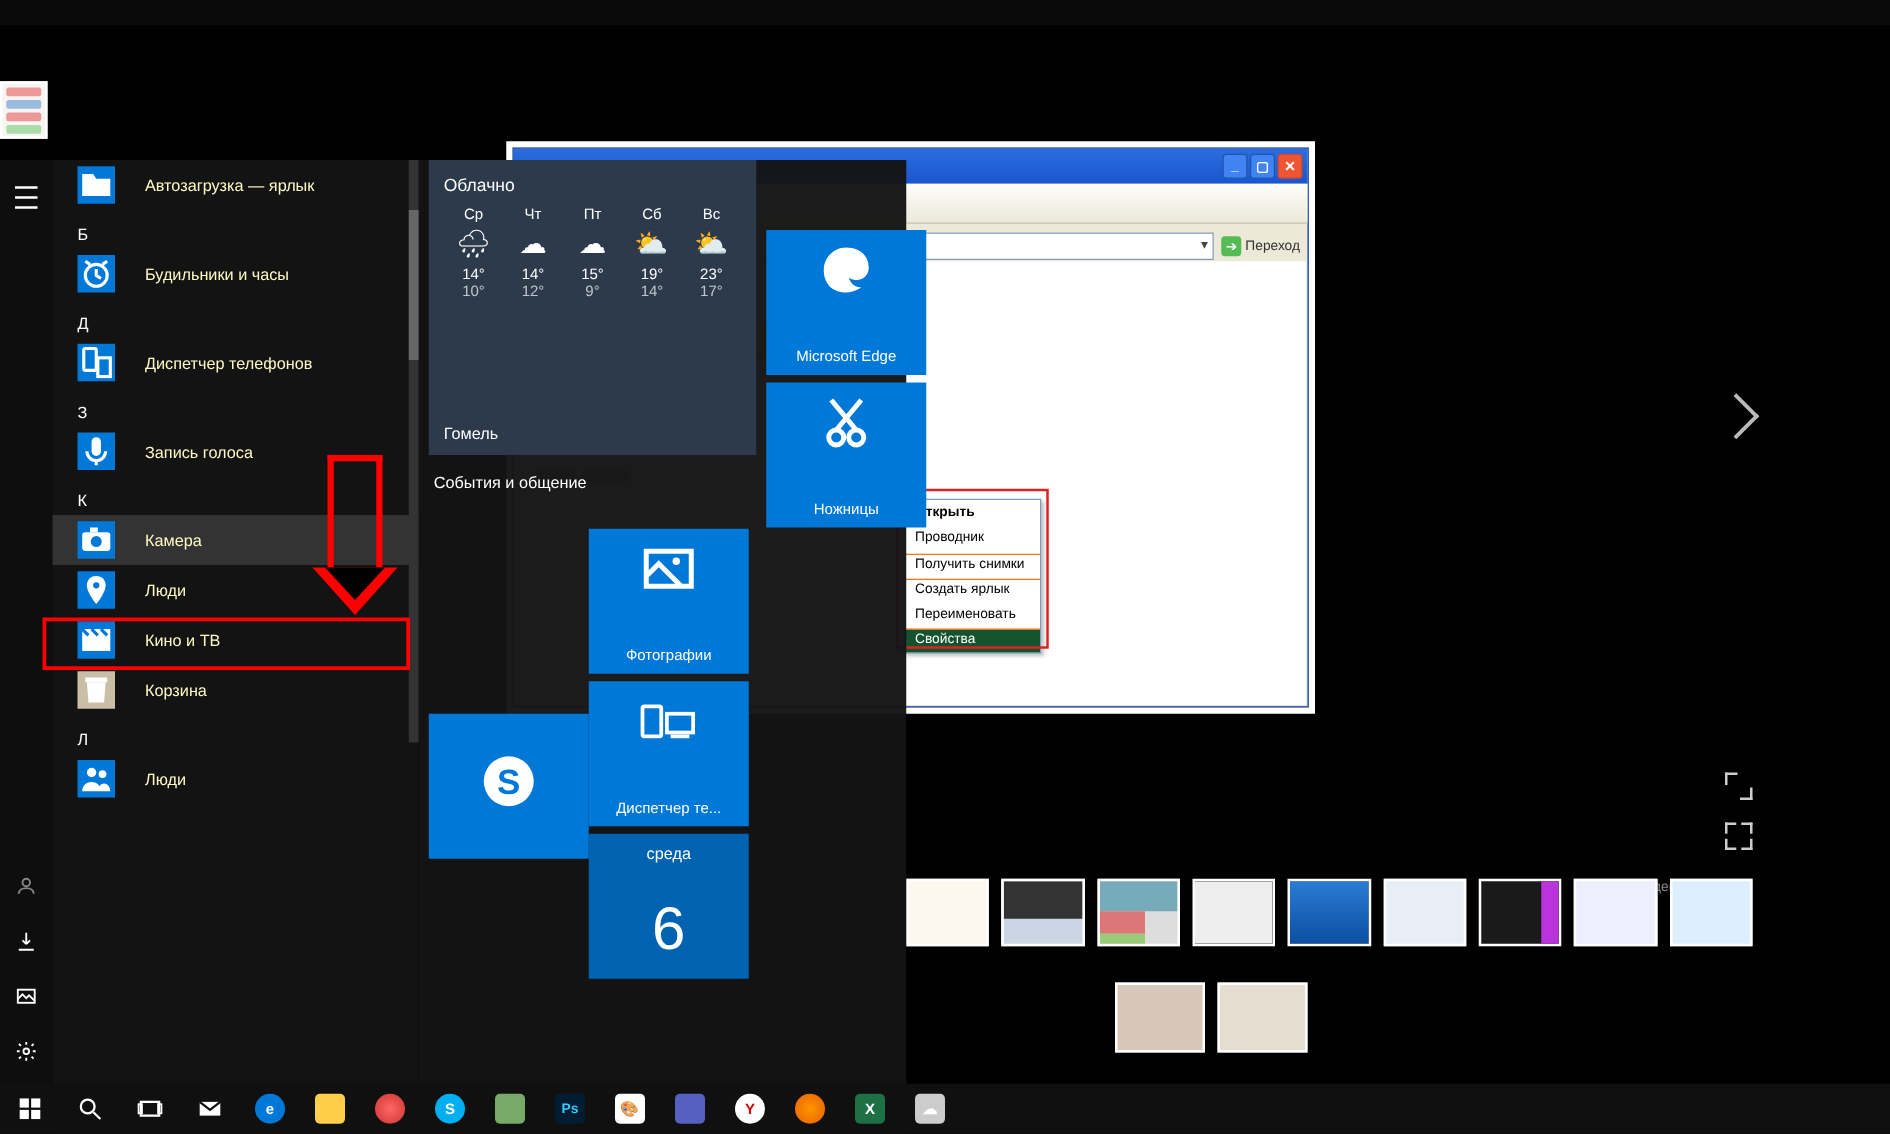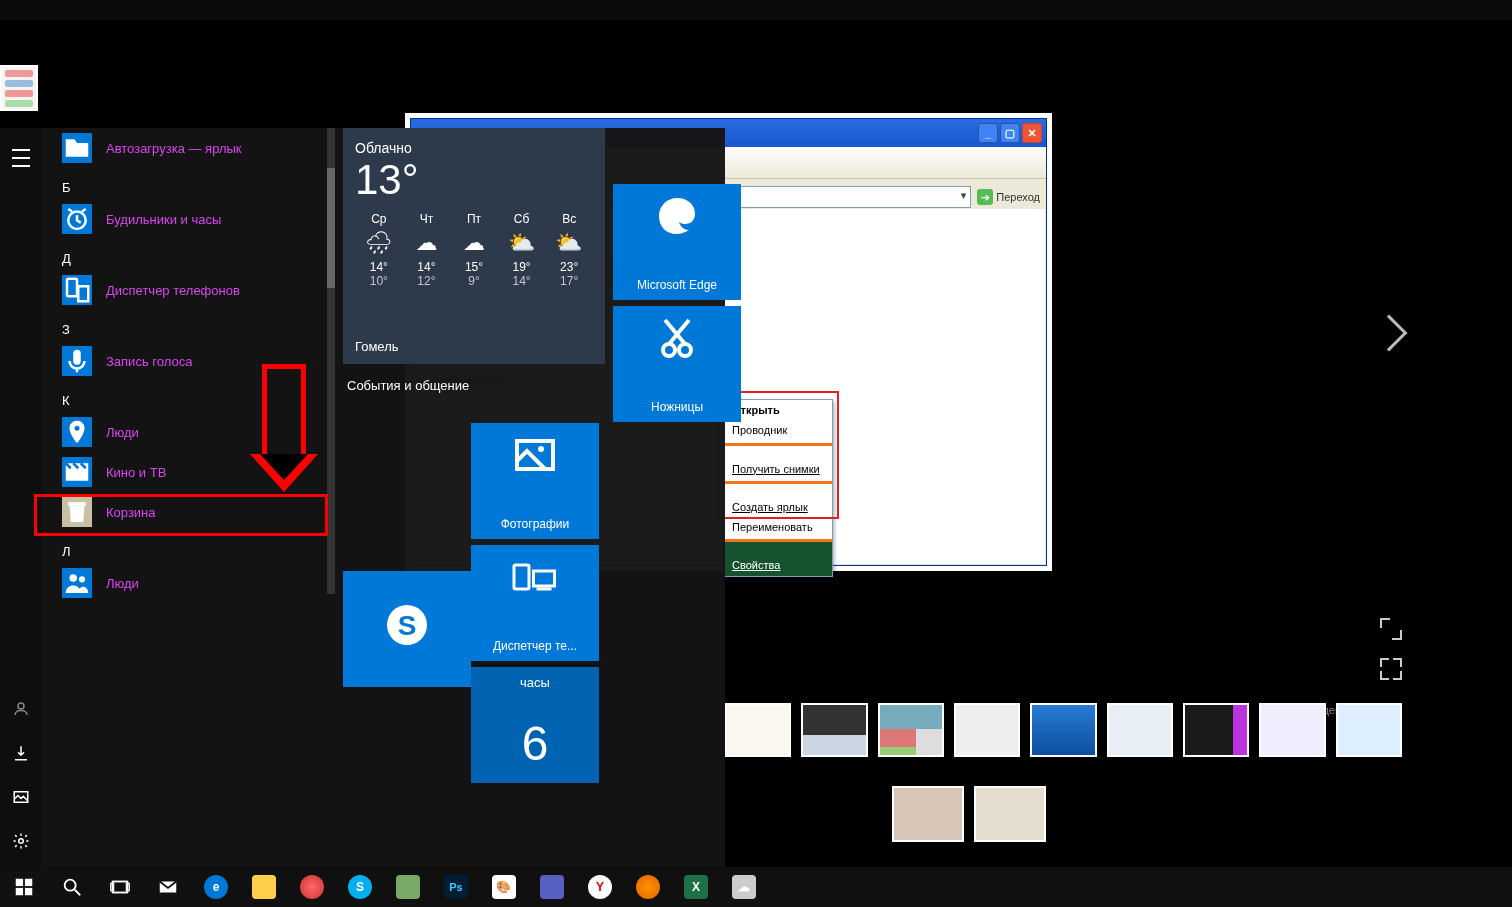--- a/index.html
+++ b/index.html
@@ -45,36 +45,36 @@
 .win-address .go-btn { color:#333; font-size:11px; display:flex; align-items:center; gap:3px; }
 .go-arrow{ width:16px; height:16px; background:#5b5; border-radius:3px; display:flex; align-items:center; justify-content:center; color:#fff; font-size:11px;}
 .win-body { position:absolute; left:1px; right:1px; top:90px; bottom:1px; background:#fff; }
 .blur-text { filter: blur(2px); color:#666; font-size:12px; }
 .folder-row { display:flex; gap:70px; padding:18px 24px; align-items:center; }
 .folder-icn { width:32px; height:26px; background:linear-gradient(#ffe385,#f3c24e); border-radius:2px 4px 2px 2px; position:relative; }
 .folder-icn::before{content:"";position:absolute;left:0;top:-4px;width:14px;height:6px;background:#f3c24e;border-radius:2px 2px 0 0;}
 .context-menu { position:absolute; left:312px; top:280px; width:110px; background:#fff; border:1px solid #7f9db9; box-shadow:2px 2px 3px rgba(0,0,0,.25); z-index:5;}
 .cm-item { font-size:11px; color:#000; padding:3px 8px; line-height:1.3; }
 .cm-item.bold { font-weight:bold; }
-.cm-item.sep { border-top:3px solid #f97316; margin-top:2px; padding-top:16px;text-decoration:underline;}
+.cm-item.sep { border-top:1px solid #f97316; margin-top:2px; padding-top:0;}
 .cm-item.sel { background:#14532d; color:#fff; }
 .red-box1 { position:absolute; left:306px; top:272px; width:122px; height:128px; border:2px solid #d22; z-index:6; pointer-events:none;}
 
 
 .start-menu { position: absolute; left: 0; top: 128px; width: 725px; bottom: 0; z-index: 20; display:flex; }
 .sm-rail { width: 42px; background: rgba(15,15,15,.96); display:flex; flex-direction:column; align-items:center; padding-top:8px; gap:0; }
 .rail-spacer { flex:1; }
 .rail-btn { width:42px; height:44px; display:flex; align-items:center; justify-content:center; cursor:pointer; }
 .rail-btn svg, .rail-btn .ham { width:18px; height:18px; }
 .ham { display:flex; flex-direction:column; justify-content:space-between; height:12px;} .ham span{height:2px;background:#fff;}
 
 .sm-list { width: 293px; background: rgba(20,20,20,.97); position:relative; }
 .sm-scroll { position:absolute; right:0; top:0; width:8px; background:#333; height:466px; }
 .sm-scroll-thumb { position:absolute; right:0; top:40px; width:8px; height:120px; background:#666; }
-.app-entry { display:flex; align-items:center; height:40px; padding-left:20px; gap:14px; font-size:13px; color:#d946ef; cursor:pointer;}
+.app-entry { display:flex; align-items:center; height:40px; padding-left:20px; gap:24px; font-size:13px; color:#fef9c3; cursor:pointer;}
 .letter-hdr { padding:12px 0 4px 20px; font-size:13px; color:#fff; }
 .app-icn { width:30px; height:30px; display:flex; align-items:center; justify-content:center; border-radius:0; flex-shrink:0; }
 .blue { background:#0078d7; } .tan { background:#c9bfa6; }
 
 .camera-hl { position:absolute; left:-8px; width:294px; height:42px; border:3px solid red; z-index:30; pointer-events:none; }
 .camera-bg { background: rgba(90,90,90,.45); }
 .arrow-hl { position:absolute; left:220px; top:236px; z-index:31; }
 .arrow-hl .stem { width:44px; height:90px; border:5px solid red; border-bottom:none; }
 .arrow-hl .head { width:0; height:0; border-left:34px solid transparent; border-right:34px solid transparent; border-top:38px solid red; margin-left:-12px; position:relative;}
 .arrow-hl .head::after{content:"";position:absolute;left:-24px;top:-38px;width:0;height:0;border-left:24px solid transparent;border-right:24px solid transparent;border-top:26px solid #000;}
@@ -289,20 +289,30 @@
         <div class="app-entry">
           <div class="app-icn blue">
             <svg viewBox="0 0 24 24">
               <rect x="9" y="3" width="6" height="12" rx="3" fill="#fff"></rect>
               <path d="M6 12a6 6 0 0012 0M12 18v3" stroke="#fff" stroke-width="2" fill="none"></path>
             </svg>
           </div>
           <span>Запись голоса</span>
         </div>
         <div class="letter-hdr">К</div>
+        <div class="app-entry camera-bg">
+          <div class="app-icn blue">
+            <svg viewBox="0 0 24 24">
+              <rect x="3" y="7" width="18" height="12" rx="2" fill="#fff"></rect>
+              <circle cx="12" cy="13" r="3.5" fill="#0078d7"></circle>
+              <rect x="8" y="4" width="5" height="3" fill="#fff"></rect>
+            </svg>
+          </div>
+          <span>Камера</span>
+        </div>
         <div class="app-entry">
           <div class="app-icn blue">
             <svg viewBox="0 0 24 24">
               <path d="M12 3c3 0 6 2 6 6 0 5-6 12-6 12S6 14 6 9c0-4 3-6 6-6z" fill="#fff"></path>
               <circle cx="12" cy="9" r="2" fill="#0078d7"></circle>
             </svg>
           </div>
           <span>Люди</span>
         </div>
         <div class="app-entry">
@@ -339,21 +349,20 @@
       <div class="stem"></div>
         <div class="head"></div>
     </div>
   <div class="camera-hl" style="top: 366px;"></div>
     </div>
 
   <div class="sm-tiles">
     <div class="tile-group">
       <div class="weather-tile">
         <div class="wt-cond">Облачно</div>
-        <div class="wt-temp">13°</div>
         <div class="wt-days" id="wt-days">
             <div>
               <div>Ср</div>
               <div class="wt-icn">🌧</div>
               <div>14°</div>
               <div style="opacity:.7">10°</div>
             </div>
             <div>
               <div>Чт</div>
               <div class="wt-icn">☁</div>
@@ -406,21 +415,21 @@
         </div>
         <div class="tile sm" style="position:absolute;left:0;top:148px">
           <div class="ticon">
               <svg viewBox="0 0 24 24">
                 <circle cx="12" cy="12" r="10" fill="#fff"></circle>
                 <text x="12" y="17" text-anchor="middle" font-size="14" font-weight="bold" fill="#0078d7">S</text>
               </svg>
             </div>
         </div>
         <div class="tile sm tile-cal" style="position:absolute;left:128px;top:244px">
-          <div class="dow">часы</div>
+          <div class="dow">среда</div>
           <div class="dnum">6</div>
         </div>
       </div>
     </div>
 
     <div class="right-stack">
       <div class="tile sm">
         <div class="ticon">
             <svg viewBox="0 0 24 24">
               <path d="M12 3c5 0 9 3 9 8 0 3-2 5-5 5-2 0-3-1-3-1s1 4 5 4c0 0-3 2-6 2C6 21 3 17 3 12 3 7 7 3 12 3z" fill="#fff"></path>

